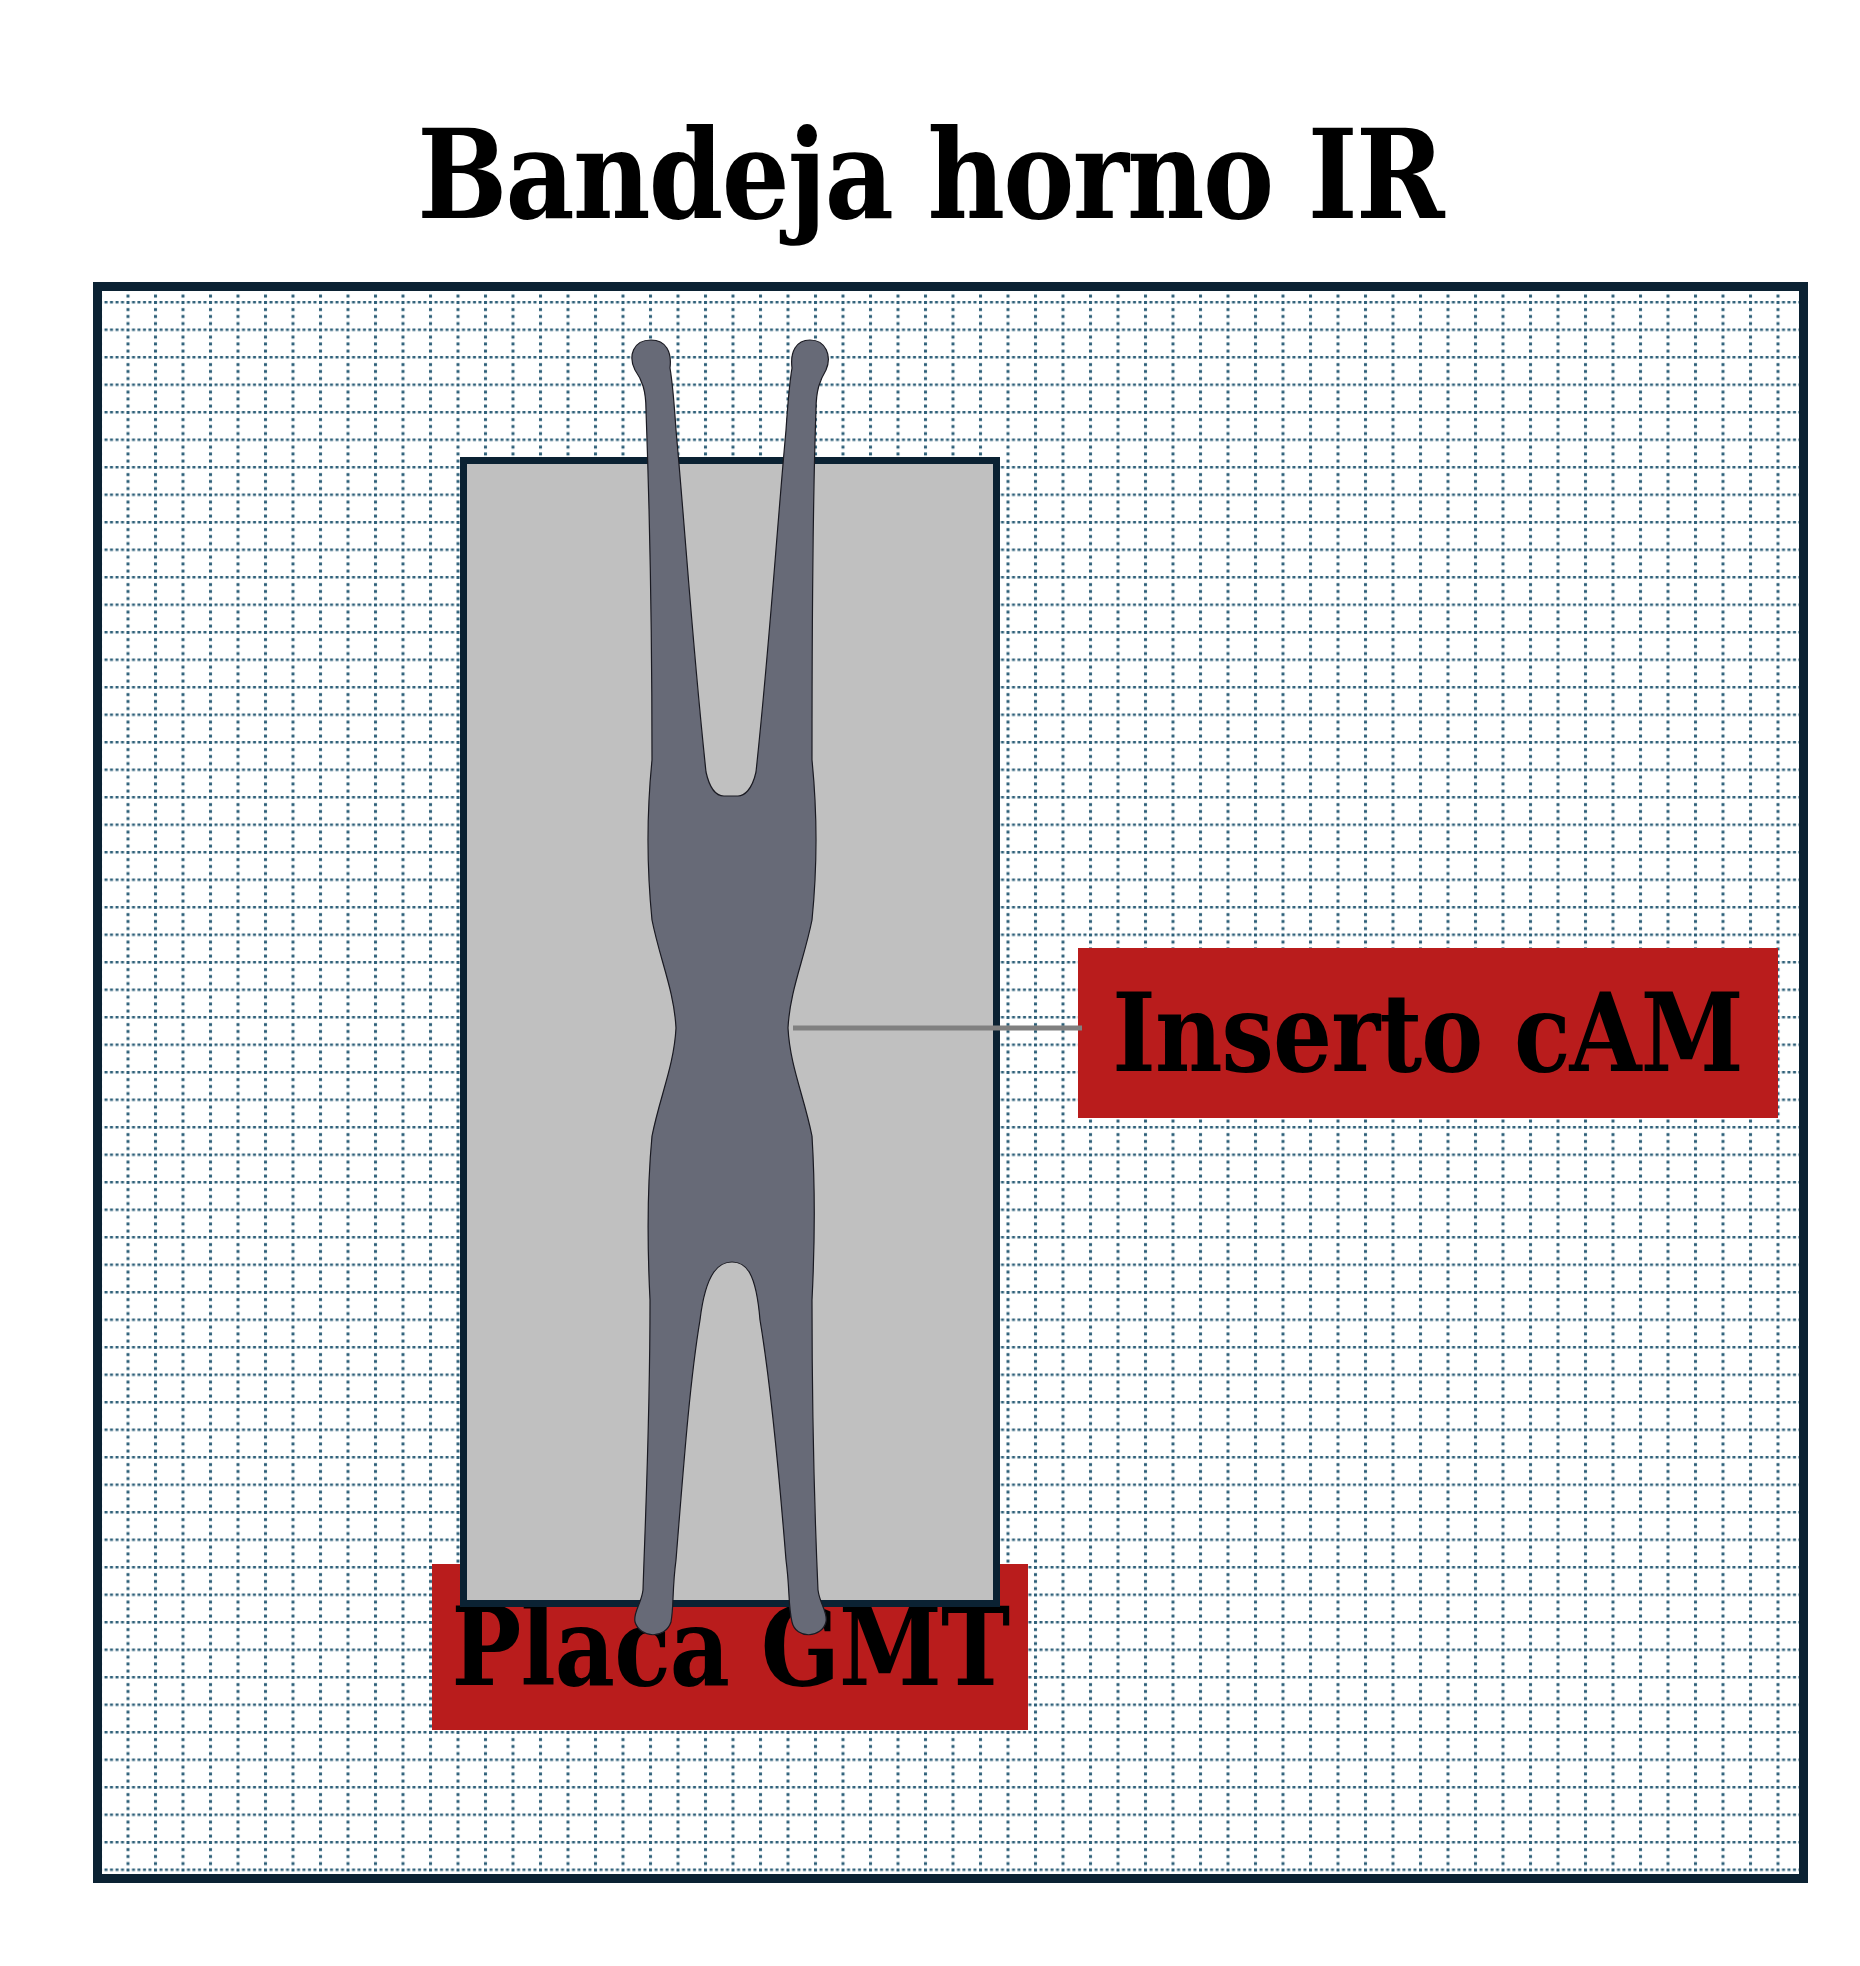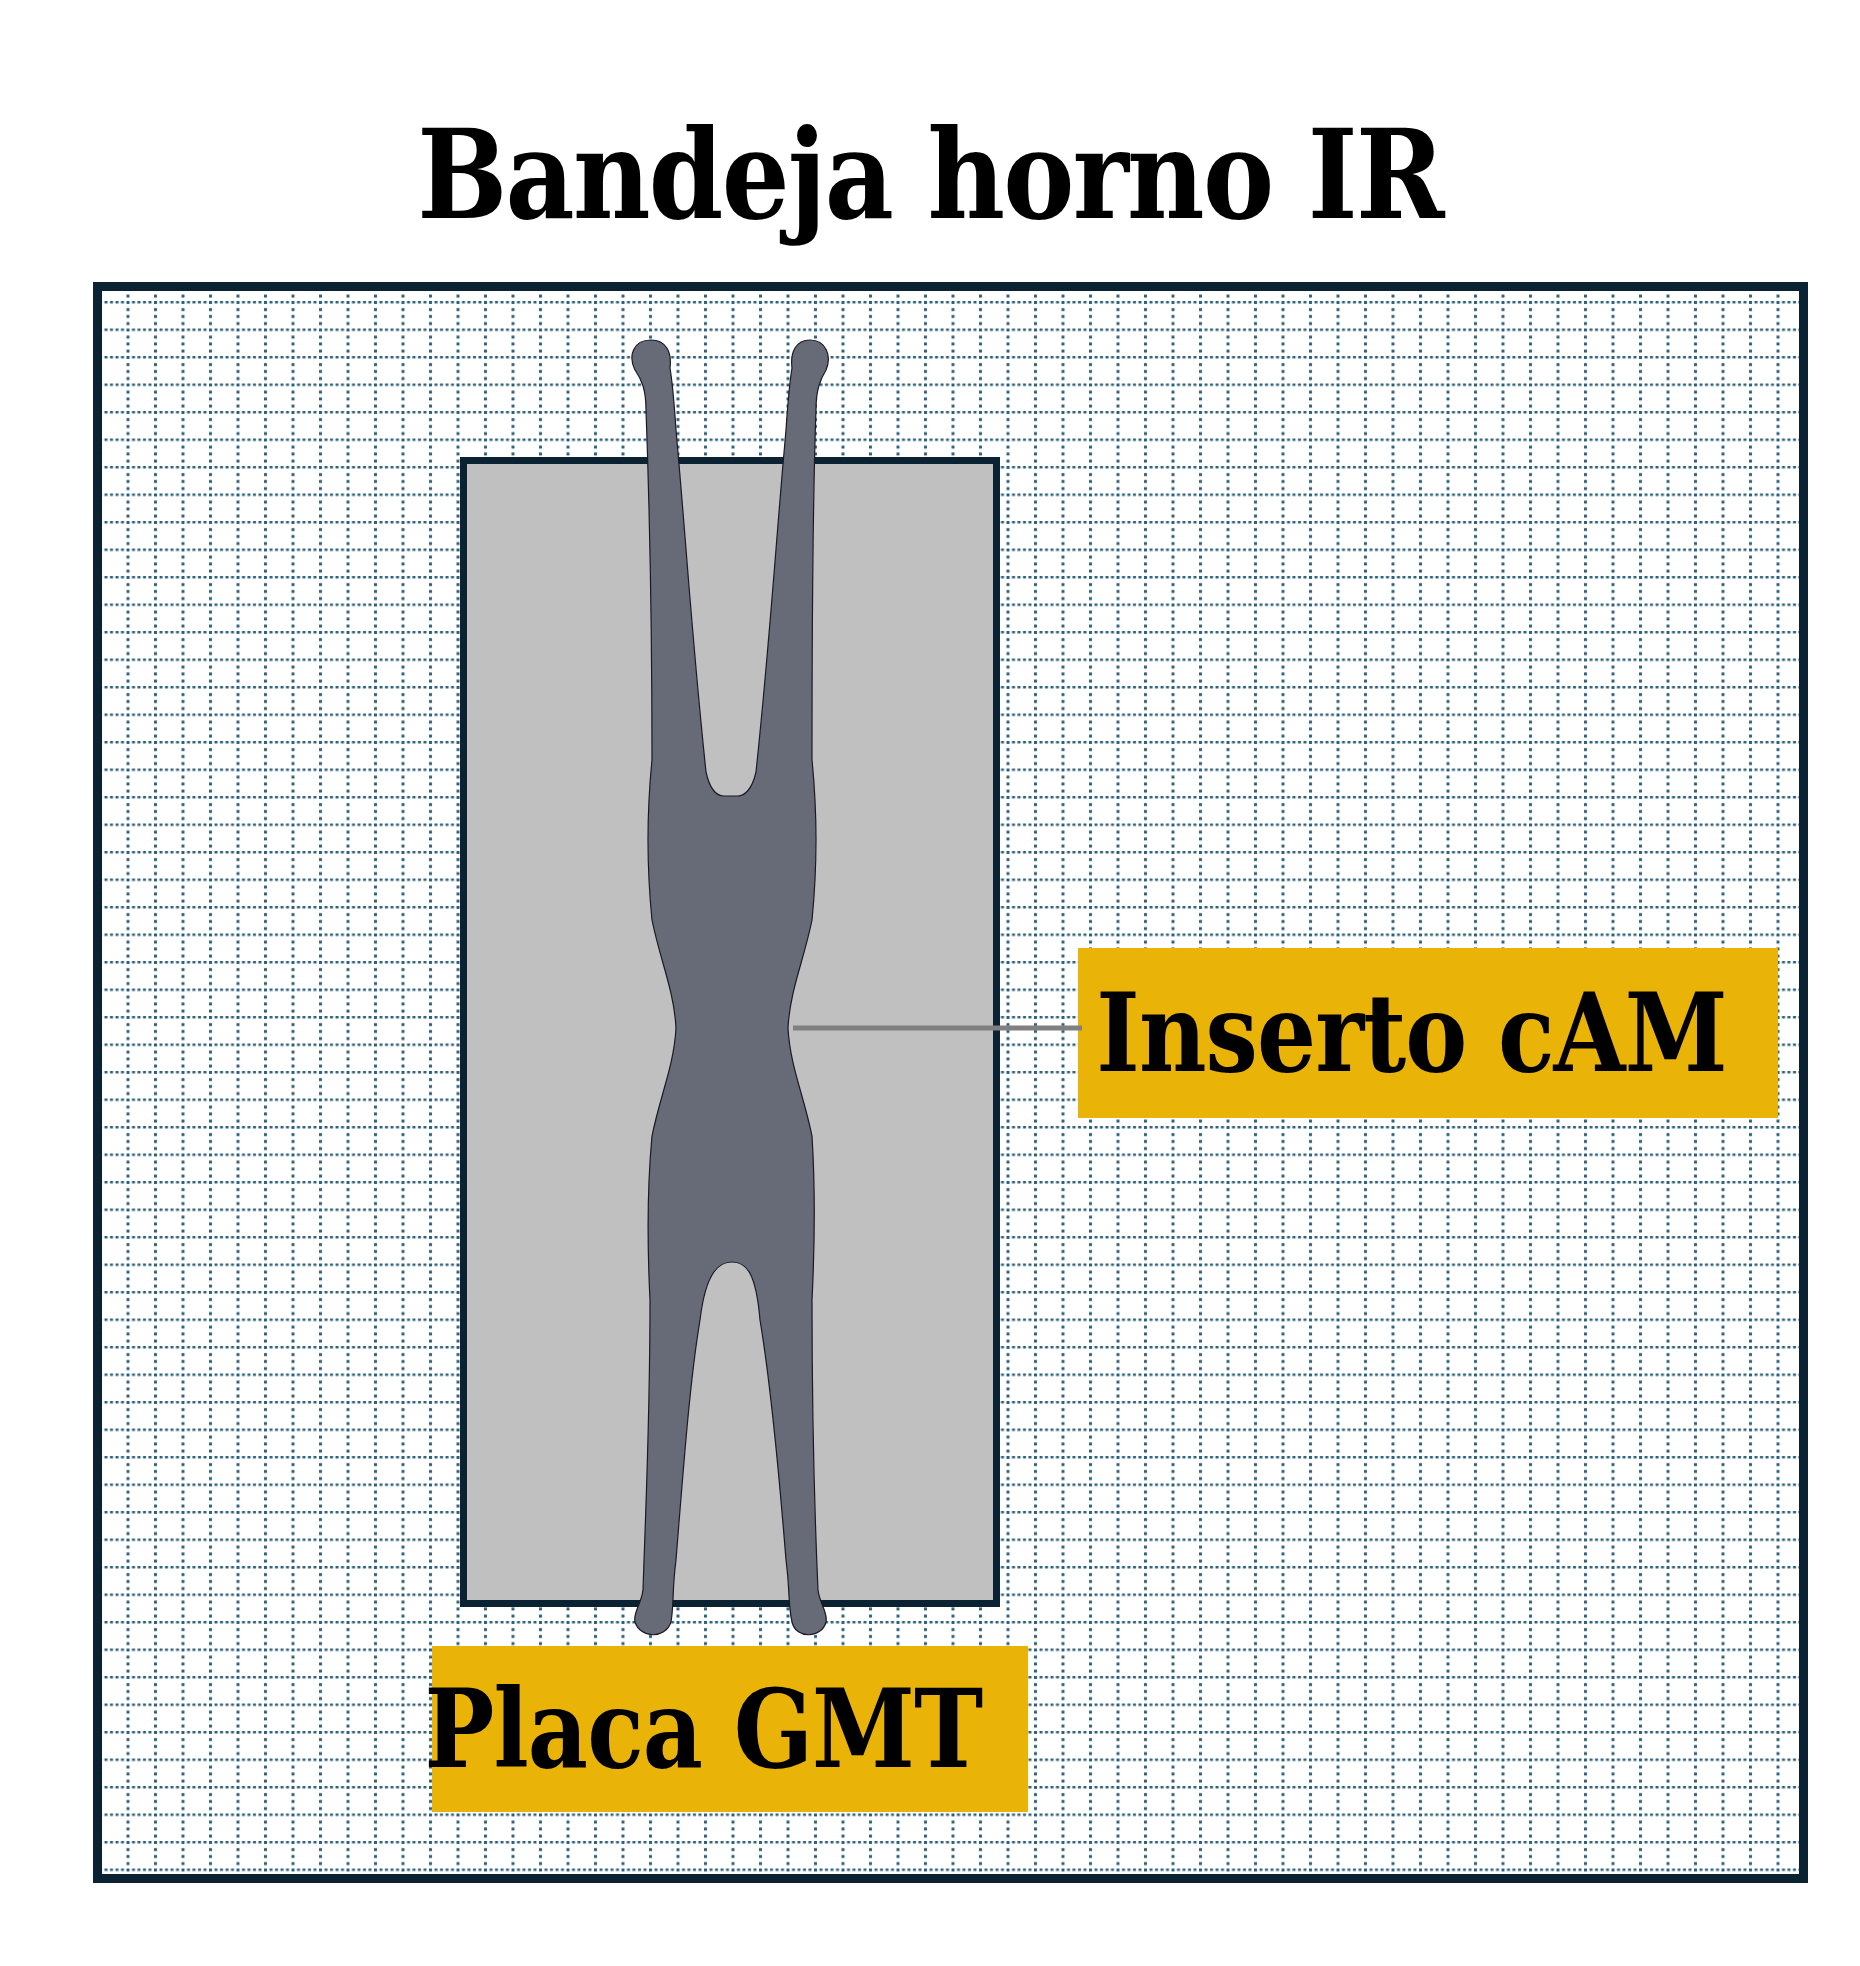--- a/index.html
+++ b/index.html
@@ -39,24 +39,24 @@
       background-color: #ffffff;
       overflow: hidden;
     }
     .tray svg.grid {
       position: absolute;
       left: 0;
       top: 0;
     }
     .label-box {
       position: absolute;
-      background: #eab308;
+      background: #b91c1c;
       display: flex;
       align-items: center;
-      justify-content: flex-end;
+      justify-content: center;
     }
     .label-text {
       font-weight: bold;
       font-size: 108px;
       color: #000000;
       white-space: nowrap;
       display: inline-block;
       transform: scaleX(0.86);
       letter-spacing: -1px;
     }
@@ -83,21 +83,21 @@
       </pattern>
     </defs>
     <rect x="0" y="0" width="1697" height="1583" fill="url(#gridpat)"></rect>
   </svg>
 </div>
 
 <div class="label-box" style="left:1078px; top:948px; width:700px; height:170px;">
   <span class="label-text">Inserto cAM</span>
 </div>
 
-<div class="label-box" style="left:432px; top:1646px; width:596px; height:166px;">
+<div class="label-box" style="left:432px; top:1564px; width:596px; height:166px;">
   <span class="label-text">Placa GMT</span>
 </div>
 
 <svg class="overlay" viewBox="0 0 1860 1966" xmlns="http://www.w3.org/2000/svg">
 
   <rect x="463.5" y="460.5" width="533" height="1143" fill="#c0c0c0" stroke="#0b2233" stroke-width="7"></rect>
 
   <path fill="#676a77" stroke="#1a1a22" stroke-width="1.2" d="
         M 651 340
         C 633 340, 628 356, 635 370

